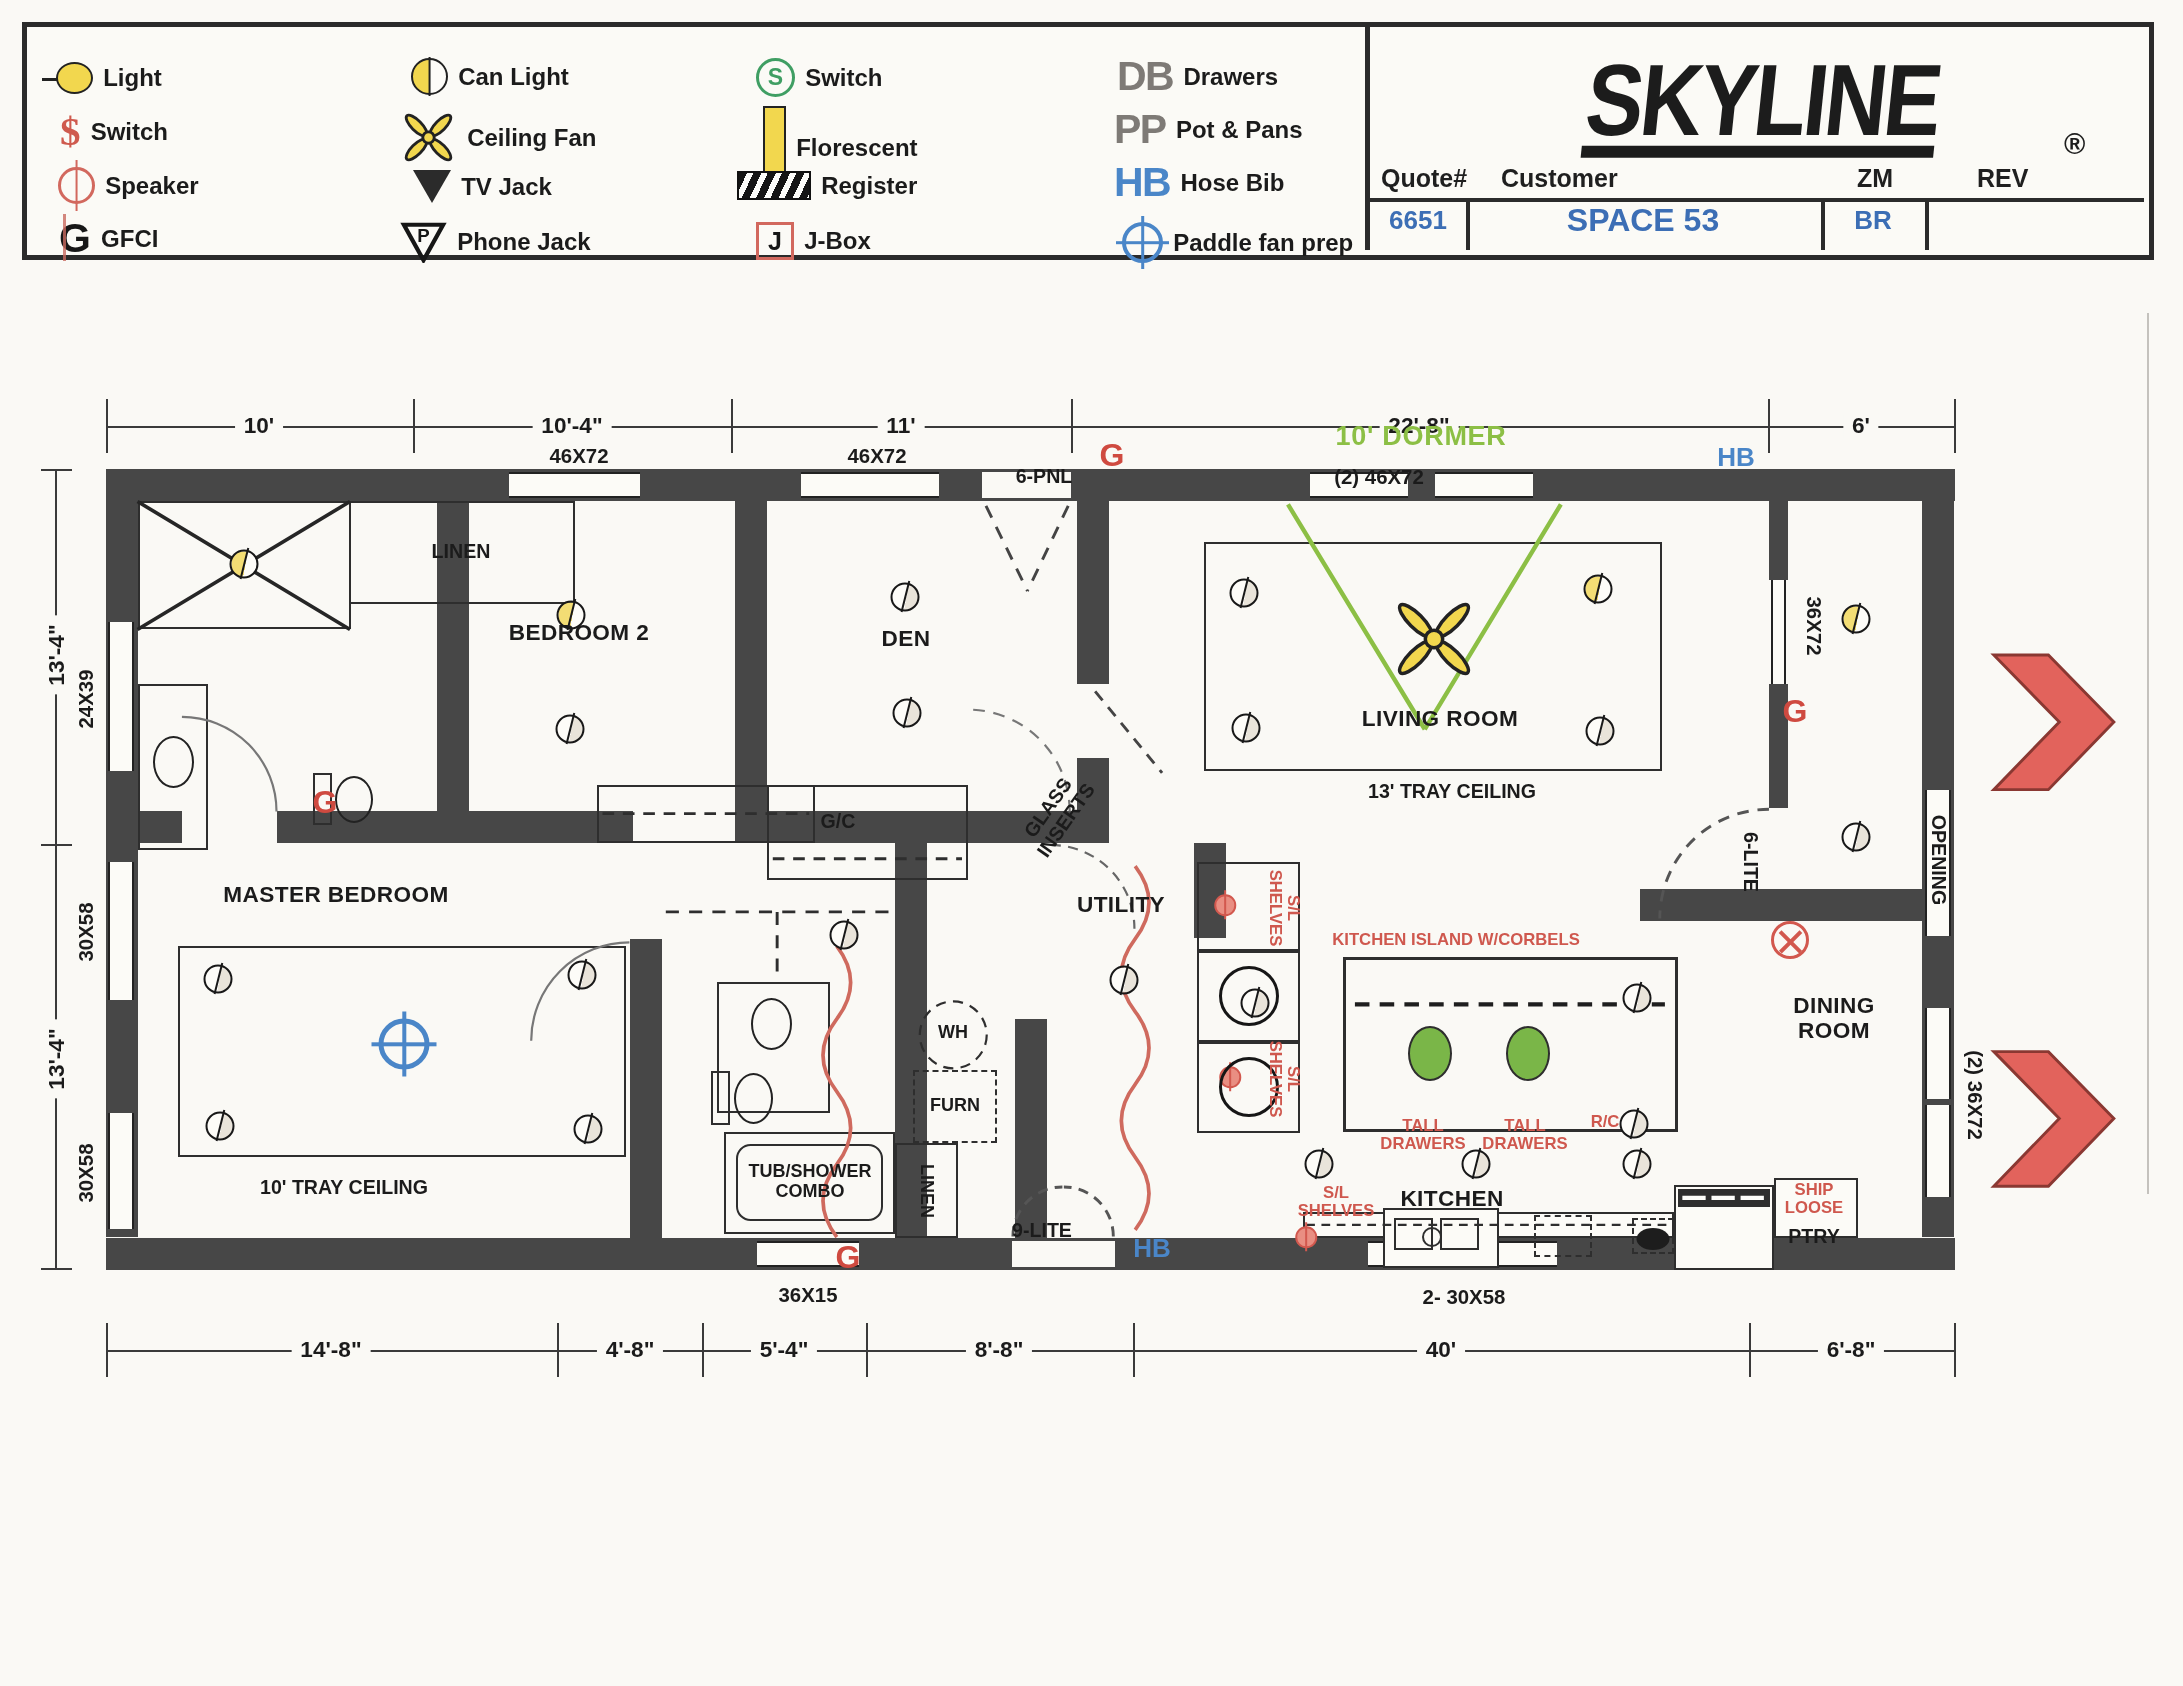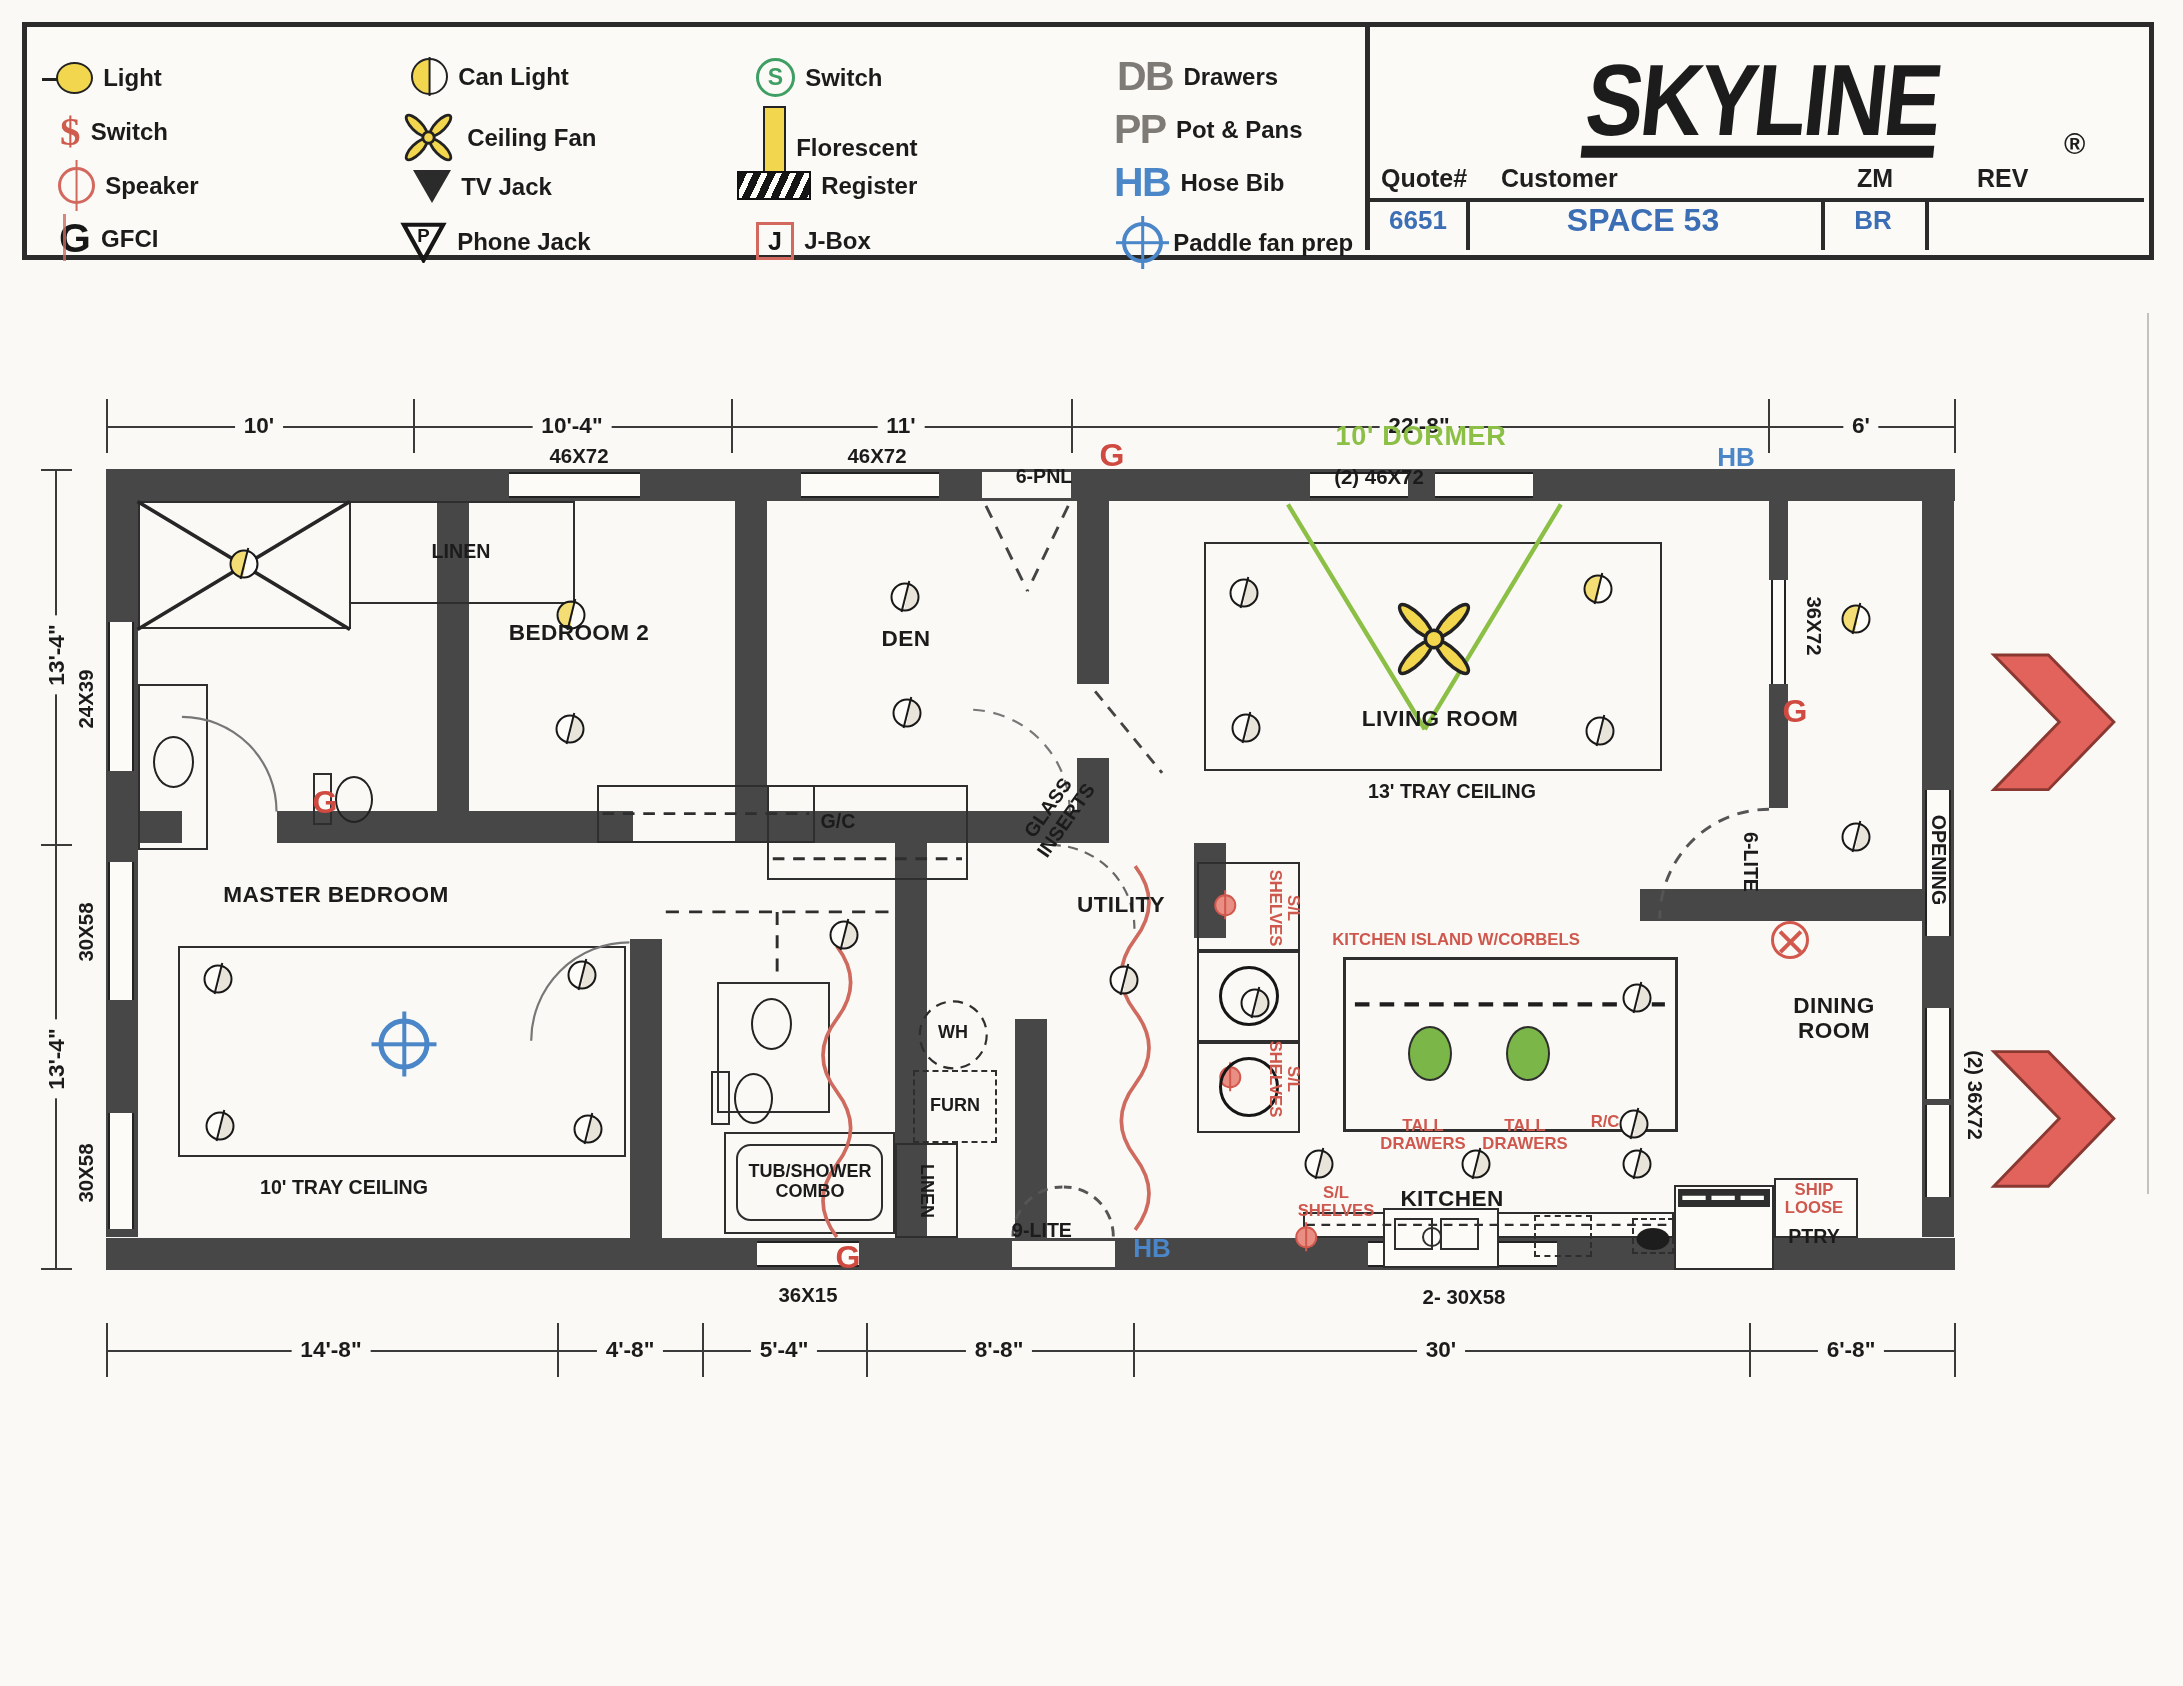--- a/index.html
+++ b/index.html
@@ -336,21 +336,21 @@
 </svg>
       <div class="lb lb-dim" style="left: 259px; top: 426px;">10'</div>
       <div class="lb lb-dim" style="left: 572px; top: 426px;">10'-4"</div>
       <div class="lb lb-dim" style="left: 901px; top: 426px;">11'</div>
       <div class="lb lb-dim" style="left: 1419px; top: 426px;">22'-8"</div>
       <div class="lb lb-dim" style="left: 1861px; top: 426px;">6'</div>
       <div class="lb lb-dim" style="left: 331px; top: 1350px;">14'-8"</div>
       <div class="lb lb-dim" style="left: 630px; top: 1350px;">4'-8"</div>
       <div class="lb lb-dim" style="left: 784px; top: 1350px;">5'-4"</div>
       <div class="lb lb-dim" style="left: 999px; top: 1350px;">8'-8"</div>
-      <div class="lb lb-dim" style="left: 1441px; top: 1350px;">30'</div>
+      <div class="lb lb-dim" style="left: 1441px; top: 1350px;">40'</div>
       <div class="lb lb-dim" style="left: 1851px; top: 1350px;">6'-8"</div>
       <div class="lb lb-dim" style="left: 57px; top: 655px; transform: translate(-50%, -50%) rotate(-90deg);">13'-4"</div>
       <div class="lb lb-dim" style="left: 57px; top: 1059px; transform: translate(-50%, -50%) rotate(-90deg);">13'-4"</div>
       <div class="lb lb-win" style="left: 579px; top: 456px;">46X72</div>
       <div class="lb lb-win" style="left: 877px; top: 456px;">46X72</div>
       <div class="lb lb-door" style="left: 1044px; top: 477px;">6-PNL</div>
       <div class="lb lb-green" style="left: 1421px; top: 437px;">10' DORMER</div>
       <div class="lb lb-win" style="left: 1379px; top: 477px;">(2) 46X72</div>
       <div class="lb lb-hb" style="left: 1736px; top: 457px;">HB</div>
       <div class="lb lb-g" style="left: 1112px; top: 456px;">G</div>

